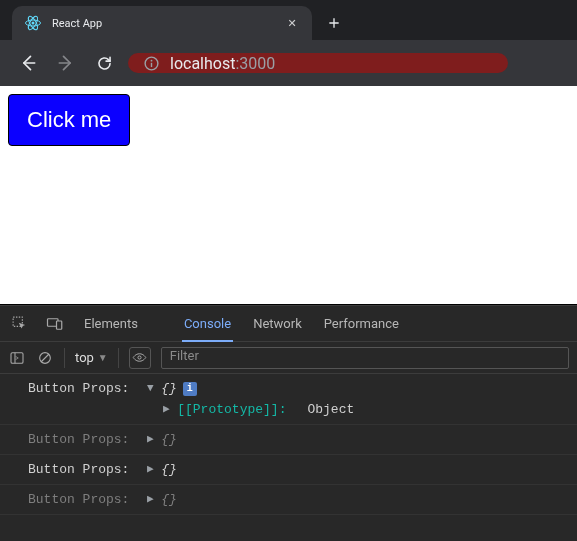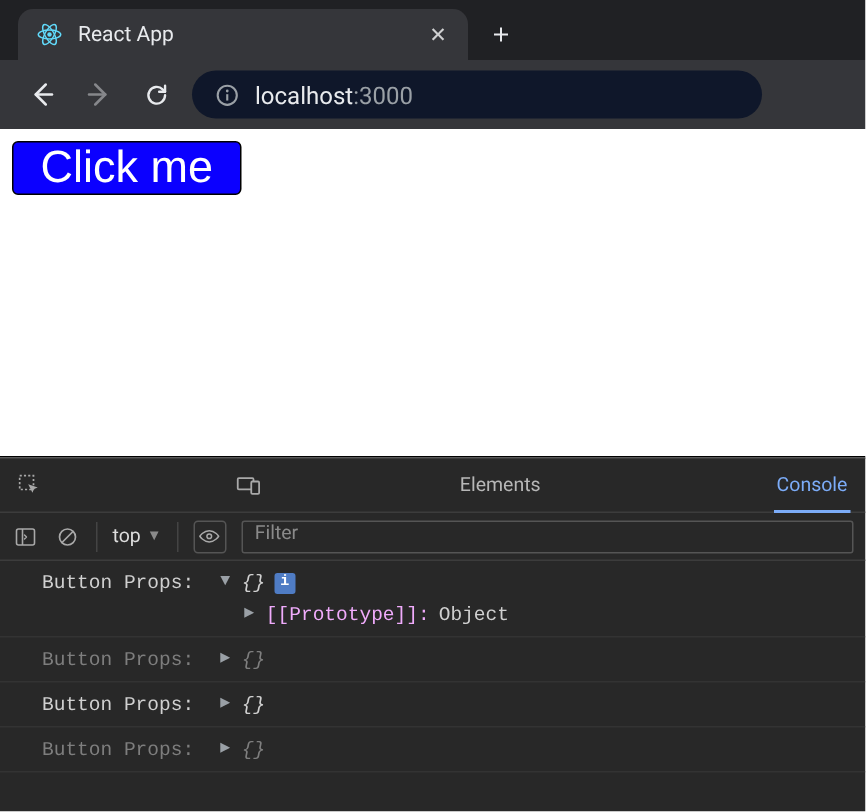--- a/index.html
+++ b/index.html
@@ -1,40 +1,40 @@
 <!DOCTYPE html>
 <html><head>
 <meta charset="utf-8">
 <style>
   * { box-sizing: border-box; margin: 0; padding: 0; }
   html, body { width: 577px; height: 541px; overflow: hidden; font-family: -apple-system, "Segoe UI", Roboto, Arial, sans-serif; background:#fff; }
 
   
   .chrome-tabs { background:#202124; height:40px; display:flex; align-items:flex-end; padding-left:12px; gap:8px; }
-  .tab { background:#35363a; height:34px; width:300px; border-radius:10px 10px 0 0; display:flex; align-items:center; padding:0 12px; gap:10px; color:#e8eaed; font-size:14px; }
+  .tab { background:#35363a; height:34px; width:300px; border-radius:10px 10px 0 0; display:flex; align-items:center; padding:0 12px; gap:10px; color:#e8eaed; font-size:11px; }
   .tab .favicon { width:18px; height:18px; display:flex; align-items:center; justify-content:center; }
   .tab .title { flex:1; white-space:nowrap; overflow:hidden; text-overflow:ellipsis; }
   .tab .close { width:16px; height:16px; display:flex; align-items:center; justify-content:center; color:#cfd0d1; }
   .newtab { width:28px; height:28px; margin-bottom:3px; display:flex; align-items:center; justify-content:center; color:#e8eaed; }
 
   
   .chrome-toolbar { background:#35363a; height:46px; display:flex; align-items:center; gap:10px; padding:0 14px; }
   .nav-btn { width:28px; height:28px; display:flex; align-items:center; justify-content:center; color:#cfd0d1; }
   .nav-btn.disabled { opacity:.45; }
-  .omnibox { flex:1; height:32px; background:#0f172a; border-radius:17px; display:flex; align-items:center; gap:10px; padding:10px 14px; color:#e8eaed; font-size:16px; max-width:380px; }
+  .omnibox { flex:1; height:20px; background:#7f1d1d; border-radius:17px; display:flex; align-items:center; gap:10px; padding:10px 14px; color:#e8eaed; font-size:16px; max-width:380px; }
   .omnibox .info-icon { width:18px; height:18px; display:flex; align-items:center; justify-content:center; color:#9aa0a6; }
   .omnibox .url .dim { color:#9aa0a6; }
 
   
   .page { background:#ffffff; height:219px; border-bottom:1px solid #000; position:relative; padding:8px; }
-  .click-btn { background:#0b00ff; color:#fff; font-size:30px; font-family:Arial, sans-serif; padding:0 18px; border:1px solid #000; border-radius:4px; cursor:pointer; }
+  .click-btn { background:#0b00ff; color:#fff; font-size:22px; font-family:Arial, sans-serif; padding:12px 18px; border:1px solid #000; border-radius:4px; cursor:pointer; }
 
   
   .devtools { background:#282828; color:#cfd0d1; height:236px; display:flex; flex-direction:column; font-size:13px; border-top:1px solid #3c3c3c; }
-  .dt-tabs { display:flex; align-items:center; gap:18px; height:36px; padding:0 10px; border-bottom:1px solid #3c3c3c;justify-content:space-between; }
+  .dt-tabs { display:flex; align-items:center; gap:18px; height:36px; padding:0 10px; border-bottom:1px solid #3c3c3c; }
   .dt-icon { width:18px; height:18px; display:flex; align-items:center; justify-content:center; color:#a9a9a9; }
   .dt-tab { color:#b7b7b7; padding:0 2px; height:36px; display:flex; align-items:center; cursor:pointer; }
   .dt-tab.active { color:#7cacf8; box-shadow: inset 0 -2px 0 0 #7cacf8; margin-left: 24px; }
 
   .dt-subbar { display:flex; align-items:center; gap:10px; height:32px; padding:0 8px; border-bottom:1px solid #3c3c3c; }
   .dt-subbar .sep { width:1px; height:20px; background:#444; }
   .context { display:flex; align-items:center; gap:4px; color:#ddd; }
   .context .caret { font-size:10px; color:#8a8a8a; }
   .eye { width:22px; height:22px; border:1px solid #555; border-radius:3px; display:flex; align-items:center; justify-content:center; }
   .filter-box { flex:1; height:22px; border:1px solid #555; background:transparent; border-radius:2px; padding:0 8px; display:flex; align-items:flex-start; color:#8a8a8a; }
@@ -44,22 +44,22 @@
   .log-row.dim { color:#7e7e7e; }
   .log-label { color:#d0d0d0; white-space:pre; }
   .log-row.dim .log-label { color:#7e7e7e; }
   .expand-col { display:flex; flex-direction:column; }
   .obj-line { display:flex; align-items:center; gap:6px; }
   .disclosure { display:inline-block; color:#9aa0a6; font-size:11px; width:10px; text-align:center; }
   .braces { font-style:italic; color:#d0d0d0; }
   .log-row.dim .braces { color:#7e7e7e; }
   .info-badge { background:#4f7cc4; color:#fff; font-size:10px; font-weight:bold; width:14px; height:14px; border-radius:2px; display:inline-flex; align-items:center; justify-content:center; }
   .proto-line { padding-left:16px; display:flex; gap:6px; align-items:center; }
-  .proto-key { color:#f0abfc; }
-  .proto-val { color:#d0d0d0; }
+  .proto-key { color:#14b8a6; }
+  .proto-val { color:#d0d0d0;margin-left:15px; }
 
   svg { display:block; }
 </style>
 </head>
 <body>
 
 <div class="chrome-tabs">
   <div class="tab">
     <span class="favicon">
       <svg viewBox="0 0 24 24" width="18" height="18">
@@ -128,20 +128,22 @@
       </svg>
     </span>
     <span class="dt-icon">
       <svg viewBox="0 0 24 24" width="18" height="18">
         <rect x="2" y="5" width="14" height="10" rx="1" fill="none" stroke="#a9a9a9" stroke-width="1.6"></rect>
         <rect x="14" y="8" width="7" height="11" rx="1" fill="#282828" stroke="#a9a9a9" stroke-width="1.6"></rect>
       </svg>
     </span>
     <span class="dt-tab">Elements</span>
     <span class="dt-tab active">Console</span>
+    <span class="dt-tab">Network</span>
+    <span class="dt-tab">Performance</span>
   </div>
 
   <div class="dt-subbar">
     <span class="dt-icon">
       <svg viewBox="0 0 24 24" width="16" height="16">
           <rect x="3" y="4" width="18" height="16" rx="2" fill="none" stroke="#a9a9a9" stroke-width="1.6"></rect>
           <path d="M9 4v16" stroke="#a9a9a9" stroke-width="1.6"></path>
           <path d="M13 12l-2-2m2 2l-2 2" stroke="#a9a9a9" stroke-width="1.4" fill="none" stroke-linecap="round"></path>
         </svg>
     </span>

